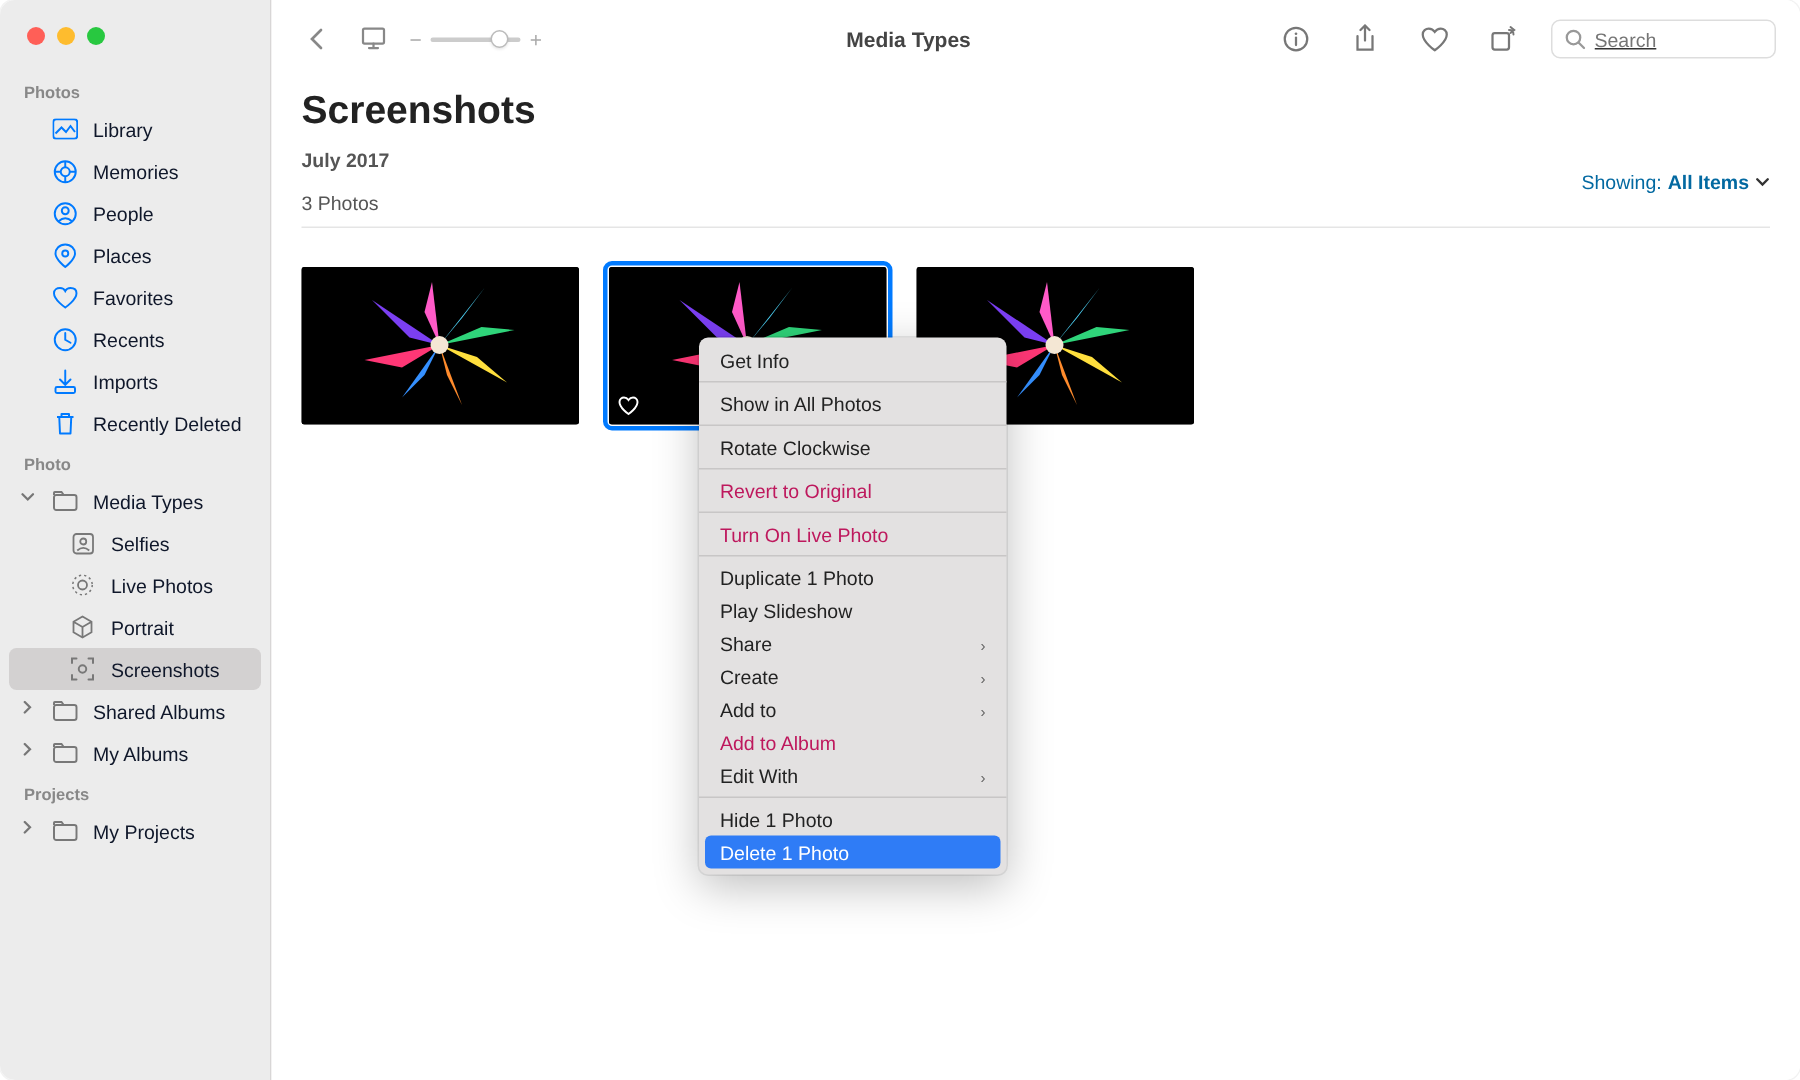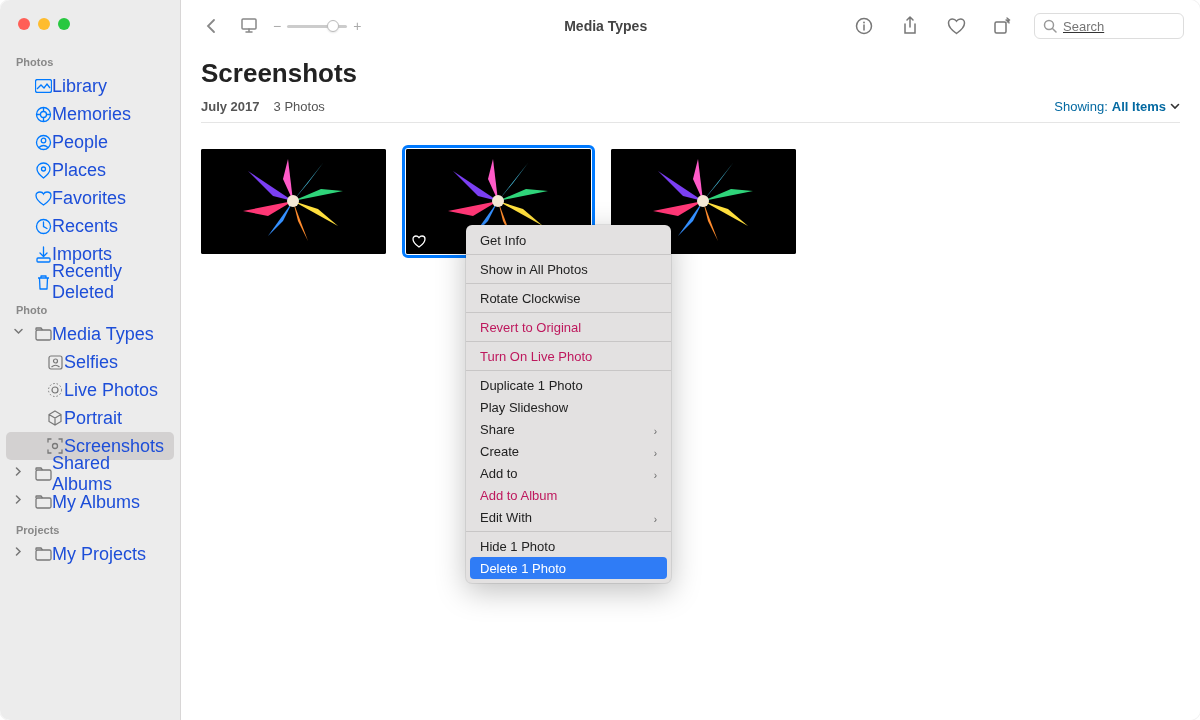--- a/index.html
+++ b/index.html
@@ -5,41 +5,41 @@
 * { margin: 0; padding: 0; box-sizing: border-box; font-family: -apple-system, BlinkMacSystemFont, "Segoe UI", Helvetica, Arial, sans-serif; }
 body { background: #fff; width: 1200px; height: 720px; overflow: hidden; border-radius: 10px; box-shadow: 0 0 0 1px rgba(0,0,0,0.05); }
 .window { display: flex; height: 720px; }
 .sidebar { width: 181px; background: #ececec; border-right: 1px solid #d8d6d6; padding-top: 18px; overflow-y: auto; }
 .traffic { display: flex; gap: 8px; padding-left: 18px; padding-bottom: 18px; align-items: center; }
 .dot { width: 12px; height: 12px; border-radius: 50%; }
 .dot.red { background: #ff5f57; }
 .dot.yellow { background: #febc2e; }
 .dot.green { background: #28c840; }
 .section-title { font-size: 11px; font-weight: 600; color: #888; padding: 8px 16px 4px 16px; }
-.side-item { display: flex; align-items: center; padding: 4px 10px 4px 28px; margin: 0 6px; border-radius: 5px; font-size: 18px; color: #1d4ed8; cursor: default; height: 28px; }
+.side-item { display: flex; align-items: center; gap: 10px; padding: 4px 10px 4px 28px; margin: 0 6px; border-radius: 5px; font-size: 13px; color: #0f172a; cursor: default; height: 28px; }
 .side-item.active { background: #d3d1d1; }
 .side-item .icn { width: 18px; height: 18px; display: flex; align-items: center; justify-content: center; color: #007aff; flex-shrink: 0; }
 .side-item.grey .icn { color: #787878; }
 .side-item.sub { padding-left: 40px; }
 .side-item.sub .icn { color: #787878; }
 .side-wrap { position: relative; }
 .main { flex: 1; display: flex; flex-direction: column; background: #fff; }
 .toolbar { height: 52px; display: flex; align-items: center; padding: 0 16px; gap: 10px; }
 .tb-btn { width: 28px; height: 28px; display: flex; align-items: center; justify-content: center; color: #666; border-radius: 4px; }
 .tb-title { flex: 1; text-align: center; font-size: 14px; font-weight: 600; color: #444; }
 .tb-right { display: flex; gap: 18px; align-items: center; }
 .search { display: flex; align-items: center; background: #fff; border: 1px solid #ddd; border-radius: 6px; padding: 3px 8px; width: 150px; height: 26px; gap: 6px; }
 .search input { border: none; outline: none; font-size: 13px; width: 100%; background: transparent; color: #333; text-decoration: underline; }
 .slider-wrap { display: flex; align-items: center; gap: 6px; color: #aaa; font-size: 14px; }
 .slider { width: 60px; height: 3px; background: #ccc; border-radius: 2px; position: relative; }
 .slider .knob { position: absolute; width: 12px; height: 12px; background: #fff; border: 1px solid #bbb; border-radius: 50%; top: -5px; left: 40px; box-shadow: 0 1px 2px rgba(0,0,0,0.1); }
 .content { padding: 0 20px; flex: 1; position: relative; }
 h1 { font-size: 26px; font-weight: 700; color: #222; margin-top: 6px; }
 .subline { display: flex; justify-content: space-between; align-items: center; border-bottom: 1px solid #e5e5e5; padding: 10px 0 8px 0; }
-.subline .left { display: flex; gap: 14px; font-size: 13px; color: #555; }
+.subline .left { display: flex; gap: 14px; font-size: 13px; color: #555; flex-direction: column; }
 .subline .date { font-weight: 600; }
 .subline .showing { font-size: 13px; color: #0369a1; display: flex; align-items: center; gap: 4px; }
 .subline .showing .bold { font-weight: 600; }
 .grid { display: flex; gap: 20px; padding-top: 26px; }
 .thumb { width: 185px; height: 105px; background: #000; border-radius: 2px; position: relative; overflow: hidden; }
 .thumb.selected { outline: 3px solid #007aff; outline-offset: 1px; }
 .thumb .fav { position: absolute; bottom: 6px; left: 6px; color: #fff; }
 .splash { position: absolute; inset: 0; }
 .ctx-menu { position: absolute; left: 466px; top: 225px; width: 205px; background: #e3e1e1; border-radius: 6px; box-shadow: 0 8px 30px rgba(0,0,0,0.25), 0 0 0 1px rgba(0,0,0,0.08); padding: 4px 0; font-size: 13px; z-index: 100; }
 .ctx-item { padding: 3px 14px; color: #222; display: flex; justify-content: space-between; align-items: flex-end; height: 22px; cursor: default; }

